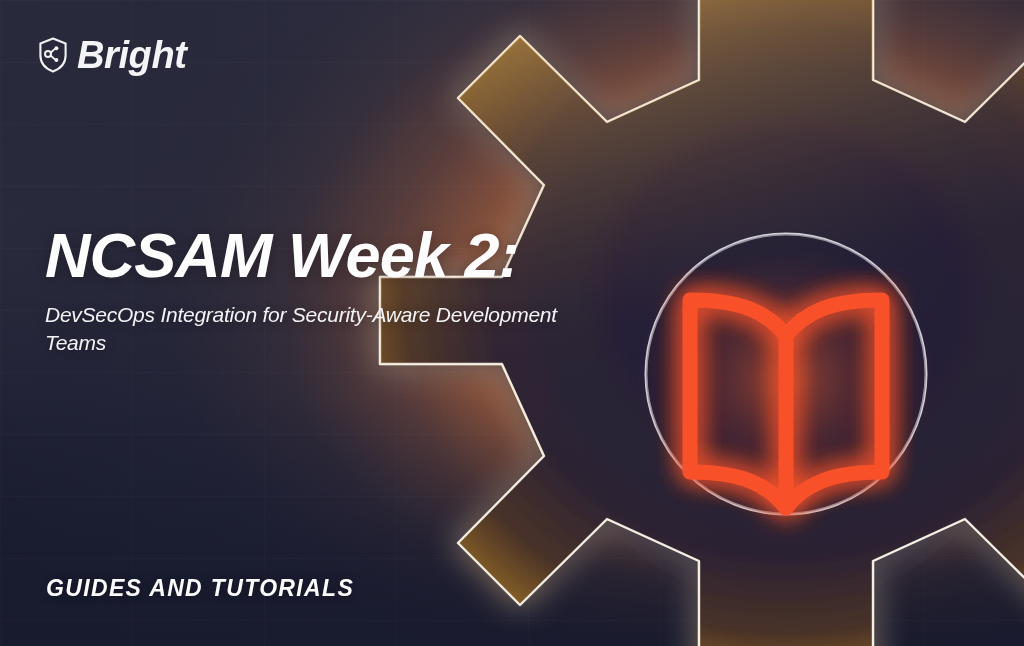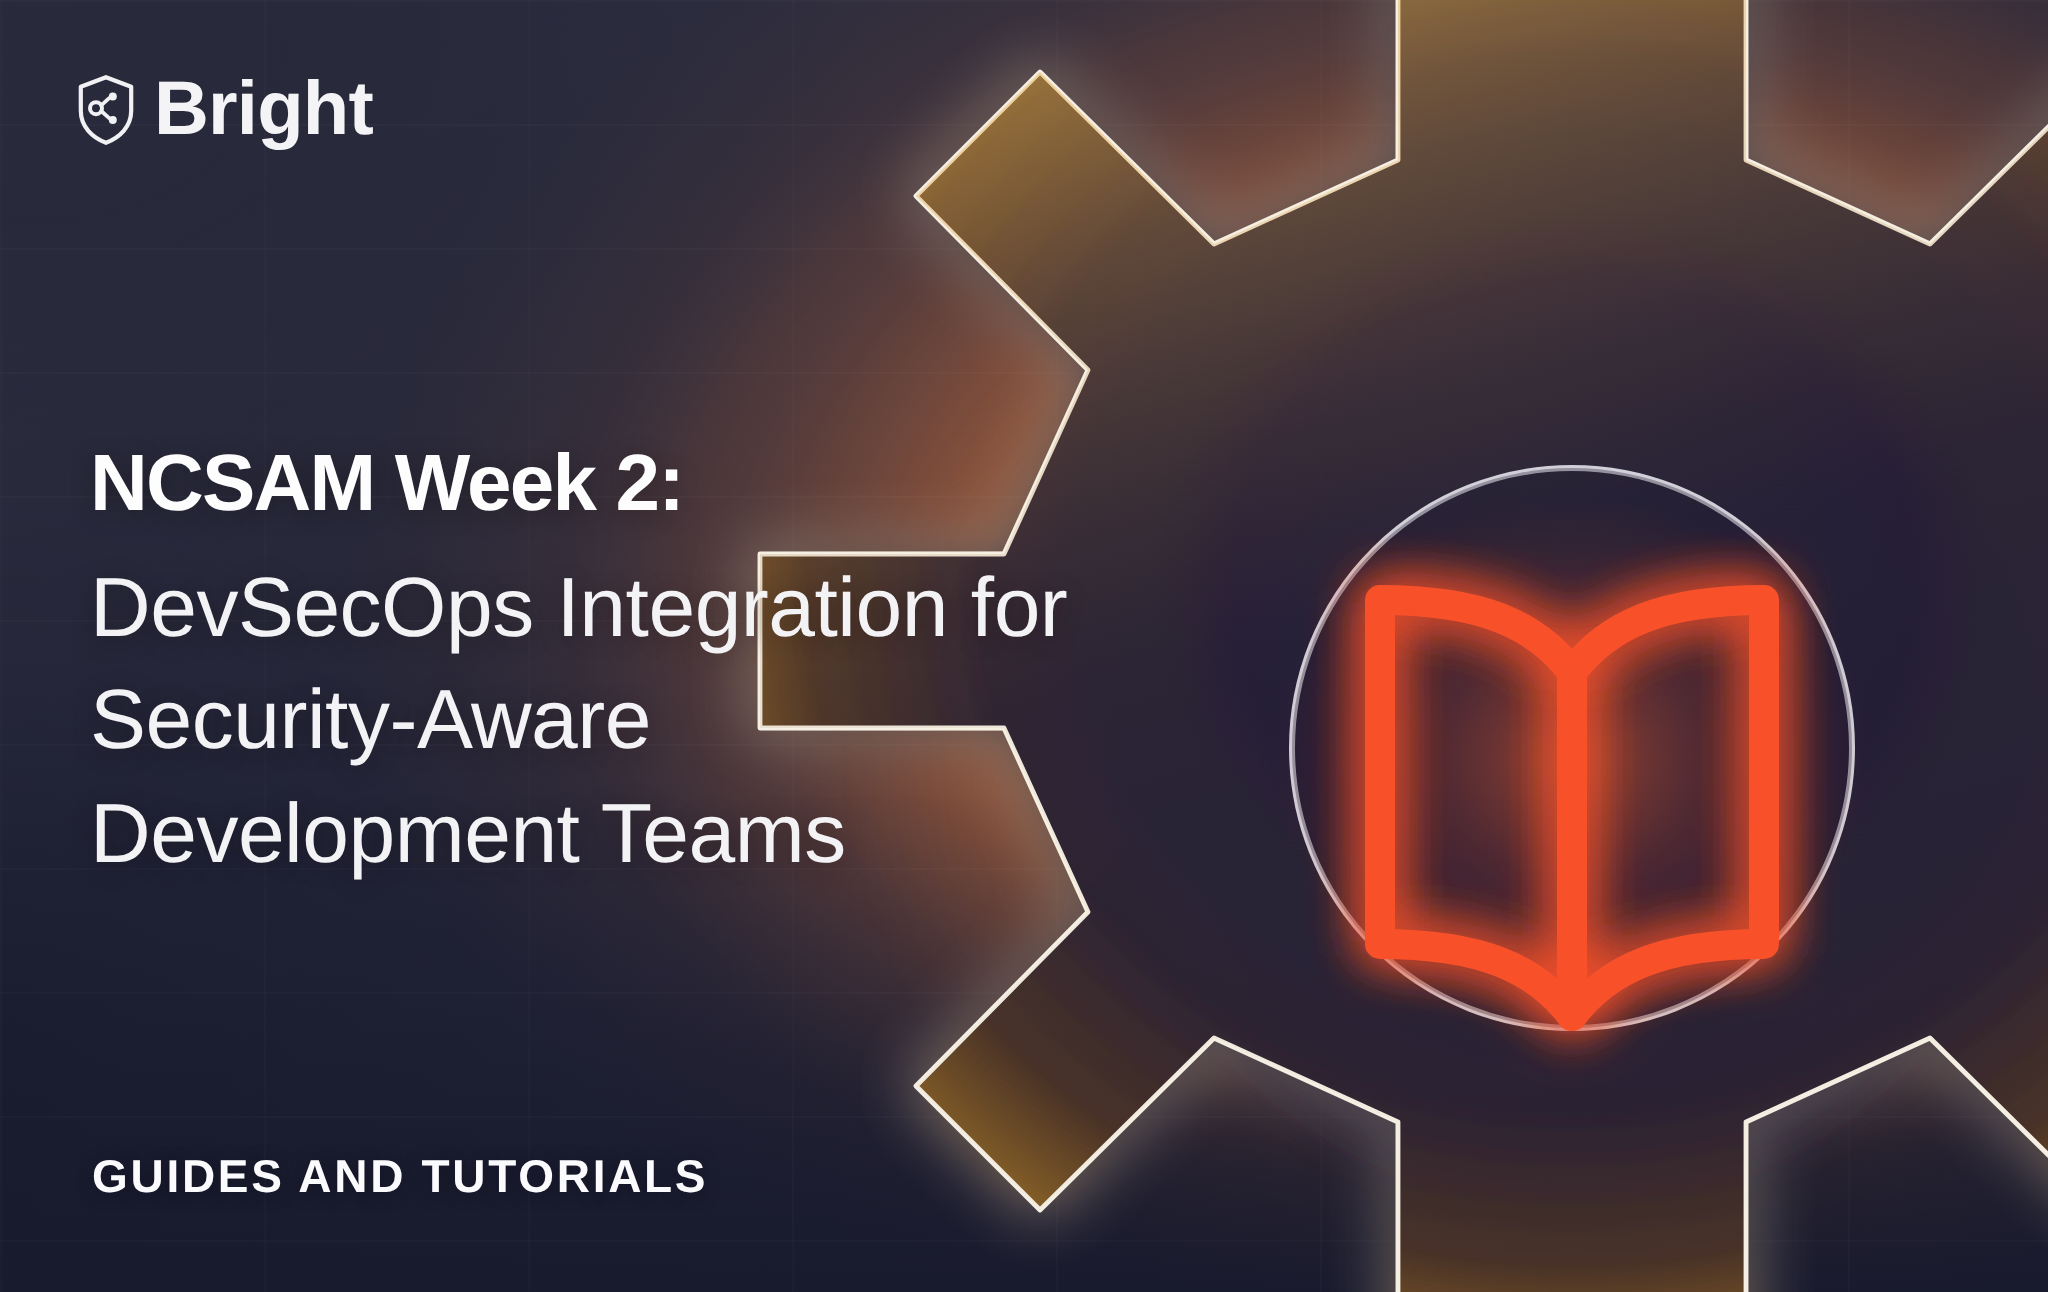--- a/index.html
+++ b/index.html
@@ -12,20 +12,21 @@
     font-family: "Liberation Sans", sans-serif;
   }
 
   .card {
     position: relative;
     width: 1024px;
     height: 646px;
     overflow: hidden;
     background: #14532d;
     isolation: isolate;
+    font-style: italic;
   }
 
   
   .bg-base {
     position: absolute;
     inset: 0;
     background:
       linear-gradient(150deg,
         #2e2f42 0%,
         #2b2c3e 18%,
@@ -166,30 +167,30 @@
   }
 
   .headline {
     position: absolute;
     left: 45px;
     top: 221px;
     width: 520px;
   }
   .headline-main {
     margin: 0;
-    font-size: 40px;
+    font-size: 63px;
     line-height: 1.08;
     font-weight: 700;
     color: #fdfdfe;
     letter-spacing: -0.9px;
     text-shadow: 0 2px 12px rgba(20,12,8,0.32);
   }
   .headline-sub {
     margin: 12px 0 0 0;
-    font-size: 42px;
+    font-size: 21px;
     line-height: 1.34;
     font-weight: 400;
     color: #f3f3f6;
     letter-spacing: -0.25px;
     text-shadow: 0 2px 12px rgba(20,12,8,0.30);
   }
 
   .category {
     position: absolute;
     left: 46px;

